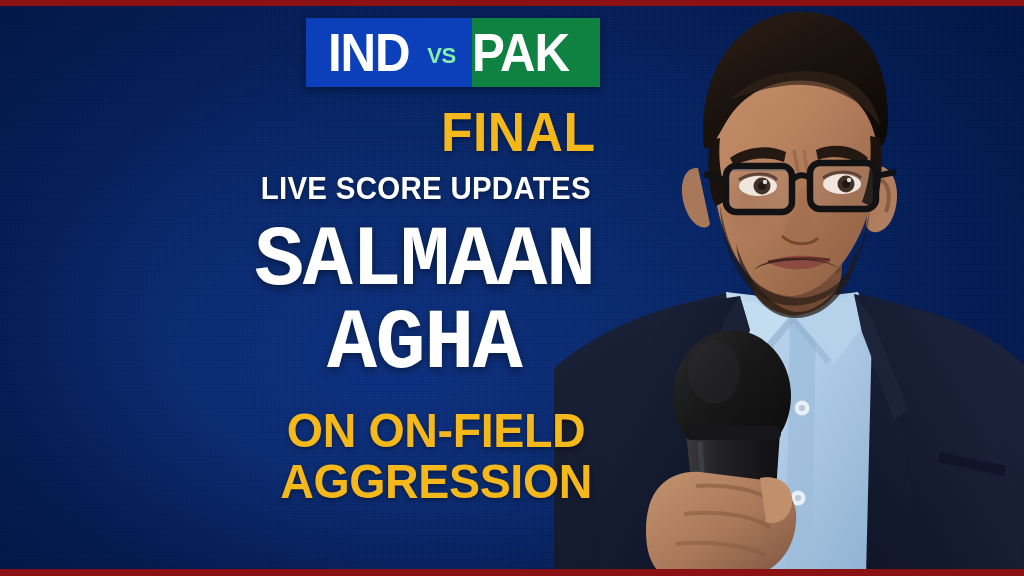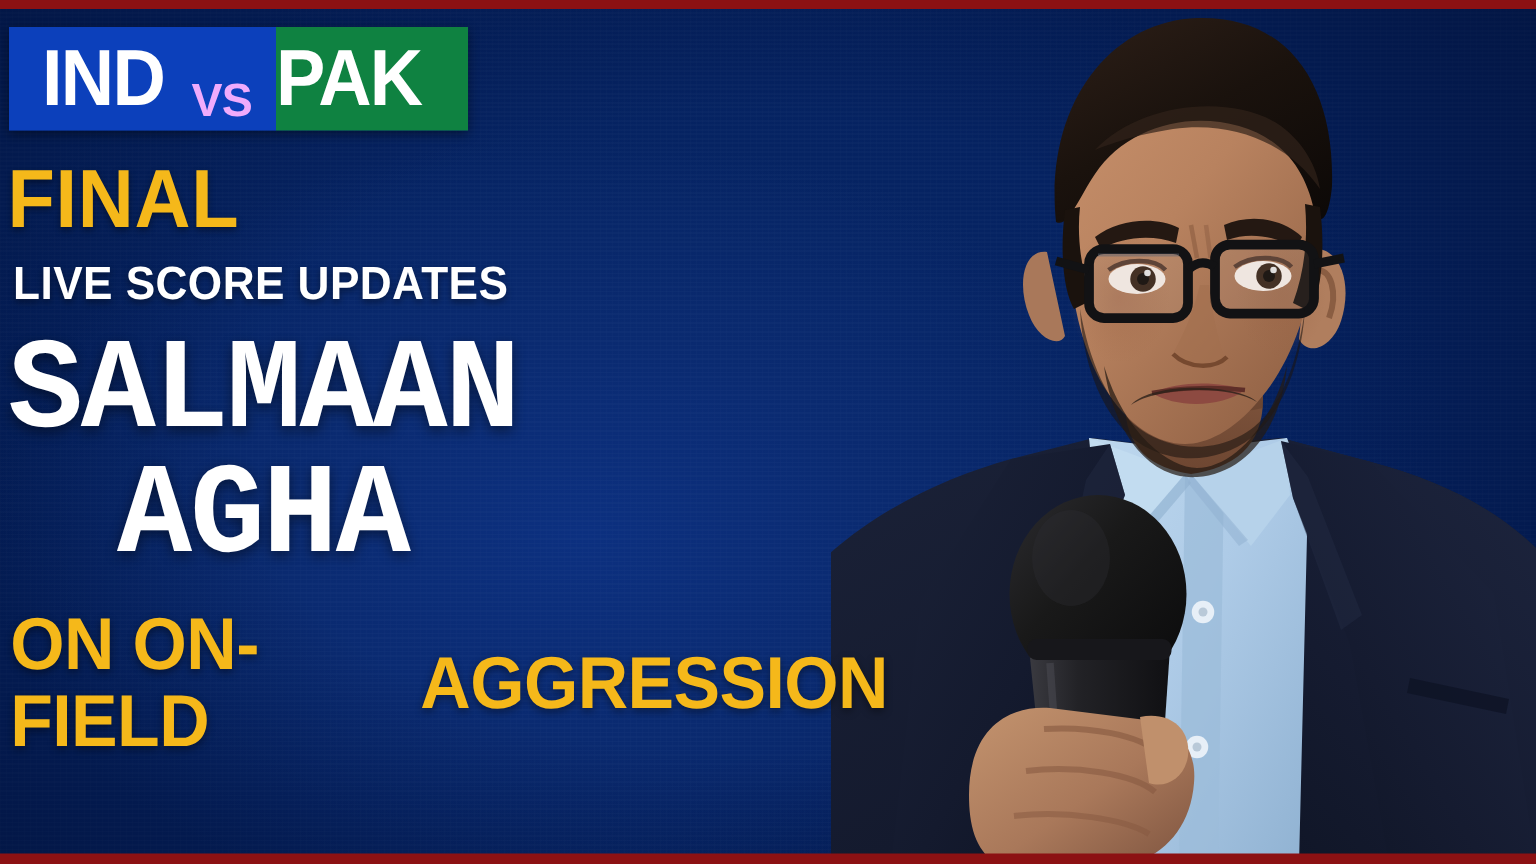--- a/index.html
+++ b/index.html
@@ -73,21 +73,21 @@
   
   .text-col {
     position: absolute;
     left: 0;
     top: 0;
     width: 600px;
     height: 576px;
     z-index: 20;
     display: flex;
     flex-direction: column;
-    align-items: flex-start;
+    align-items: flex-end;
     padding-top: 18px;
   }
 
   
   .vs-banner {
     display: flex;
     height: 69px;
     align-items: stretch;
     margin-left: 6px;
     box-shadow: 0 2px 7px rgba(0,0,0,.42);
@@ -109,27 +109,27 @@
     color: #ffffff;
     font-size: 53px;
     font-weight: 700;
     letter-spacing: -1.2px;
     line-height: 1;
     font-stretch: condensed;
     transform: scaleX(.93);
     transform-origin: left center;
   }
   .vs-txt {
-    color: #f0abfc;
-    font-size: 31px;
+    color: #86efac;
+    font-size: 22px;
     font-weight: 700;
     line-height: 1;
     letter-spacing: -0.5px;
     position: relative;
-    top: 14px;
+    top: 3px;
   }
 
   
   .final-txt {
     color: #f5b81a;
     font-size: 55px;
     font-weight: 700;
     letter-spacing: 0.5px;
     line-height: 1;
     margin-top: 18px;
@@ -164,21 +164,21 @@
     letter-spacing: -1.5px;
     line-height: .96;
     text-shadow: 0 3px 9px rgba(0,0,0,.45);
     transform: scaleX(.97);
   }
 
   
   .sub-block {
     margin-top: 20px;
     display: flex;
-    flex-direction: row;
+    flex-direction: column;
     align-items: center;
   }
   .sub-line {
     color: #f5b81a;
     font-size: 49px;
     font-weight: 700;
     letter-spacing: -0.4px;
     line-height: 1.04;
     text-shadow: 0 2px 6px rgba(0,0,0,.42);
     transform: scaleX(.95);

